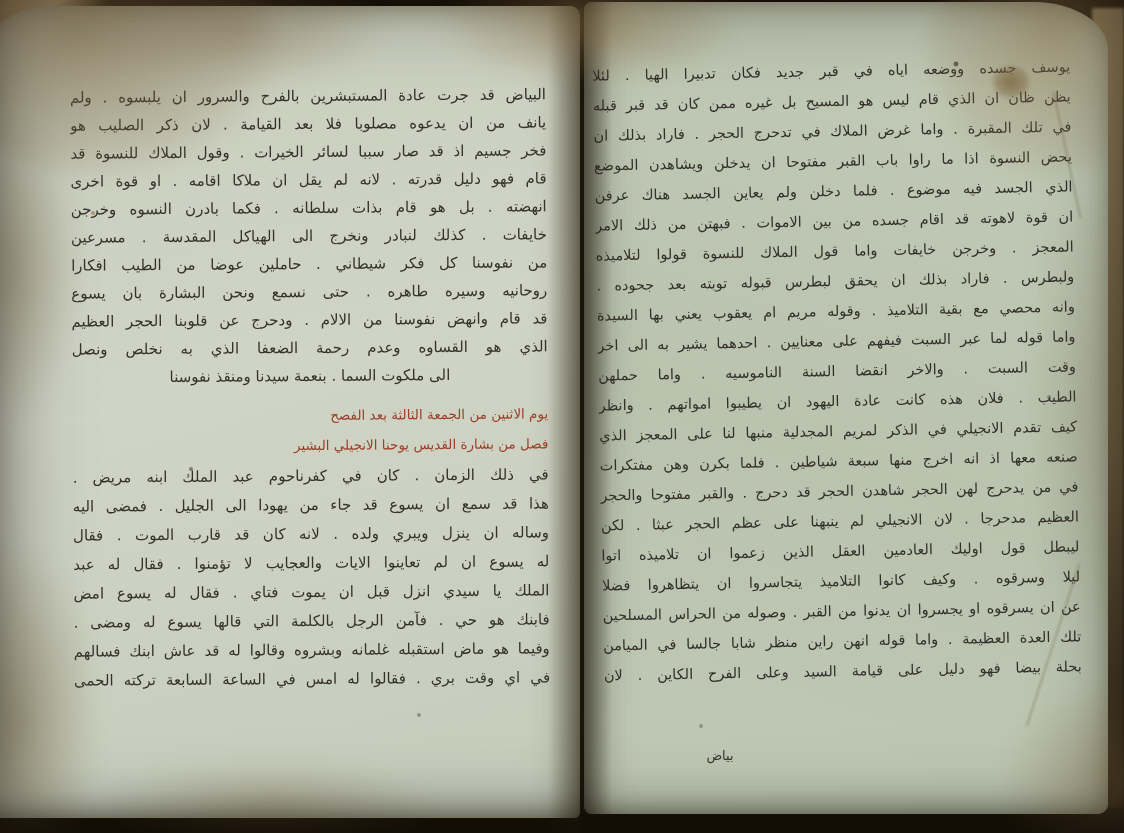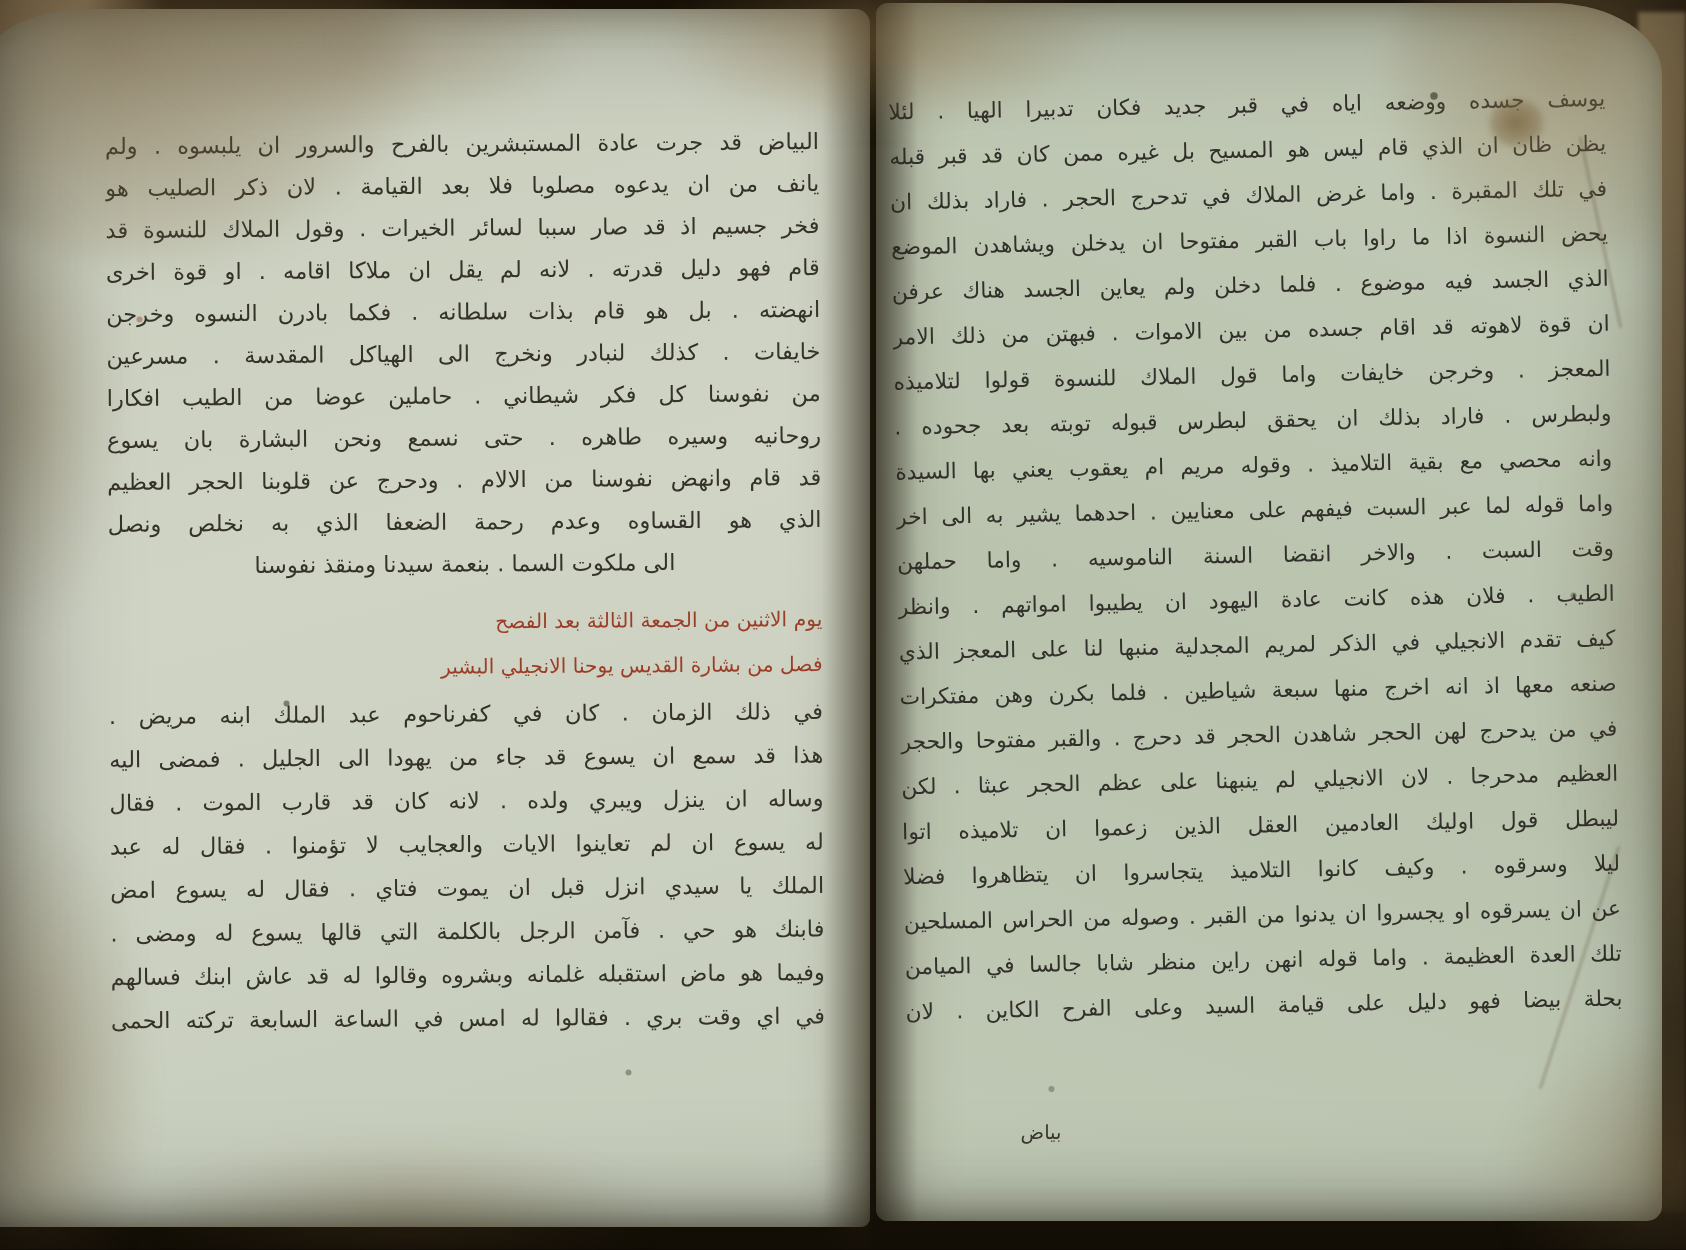--- a/index.html
+++ b/index.html
@@ -41,21 +41,21 @@
   .line28{height:28px;line-height:28px;font-size:15px;}
   .line29{height:29px;line-height:29px;font-size:15px;}
   .line30{height:30px;line-height:30px;font-size:14.5px;}
   .jl{text-align:justify;text-align-last:justify;overflow:hidden;}
   .cl{text-align:center;text-align-last:center;}
   .rubric{height:30px;line-height:30px;font-size:13.5px;color:#9c3d28;
     text-align:right;text-align-last:right;padding-left:40px;overflow:hidden;}
   .rubric.first{margin-top:10px;}
   .sec2{margin-top:2px;}
 
-  .catchword{position:absolute;left:654px;top:748px;width:80px;text-align:center;
+  .catchword{position:absolute;left:680px;top:748px;width:80px;text-align:center;
     font-size:13px;color:#3a382f;direction:rtl;}
 
   .gutter{position:absolute;left:548px;top:0;width:64px;height:833px;pointer-events:none;
     background:linear-gradient(90deg,rgba(40,32,18,0) 0%,rgba(40,32,18,.38) 45%,
       rgba(25,20,10,.5) 55%,rgba(40,32,18,0) 100%);}
 
   .stain{position:absolute;border-radius:50%;pointer-events:none;filter:blur(8px);}
   .st1{left:-60px;top:-70px;width:340px;height:250px;
     background:radial-gradient(ellipse at 40% 40%,rgba(118,94,60,.6),rgba(118,94,60,.2) 55%,transparent 75%);}
   .st2{left:90px;top:-30px;width:300px;height:120px;

